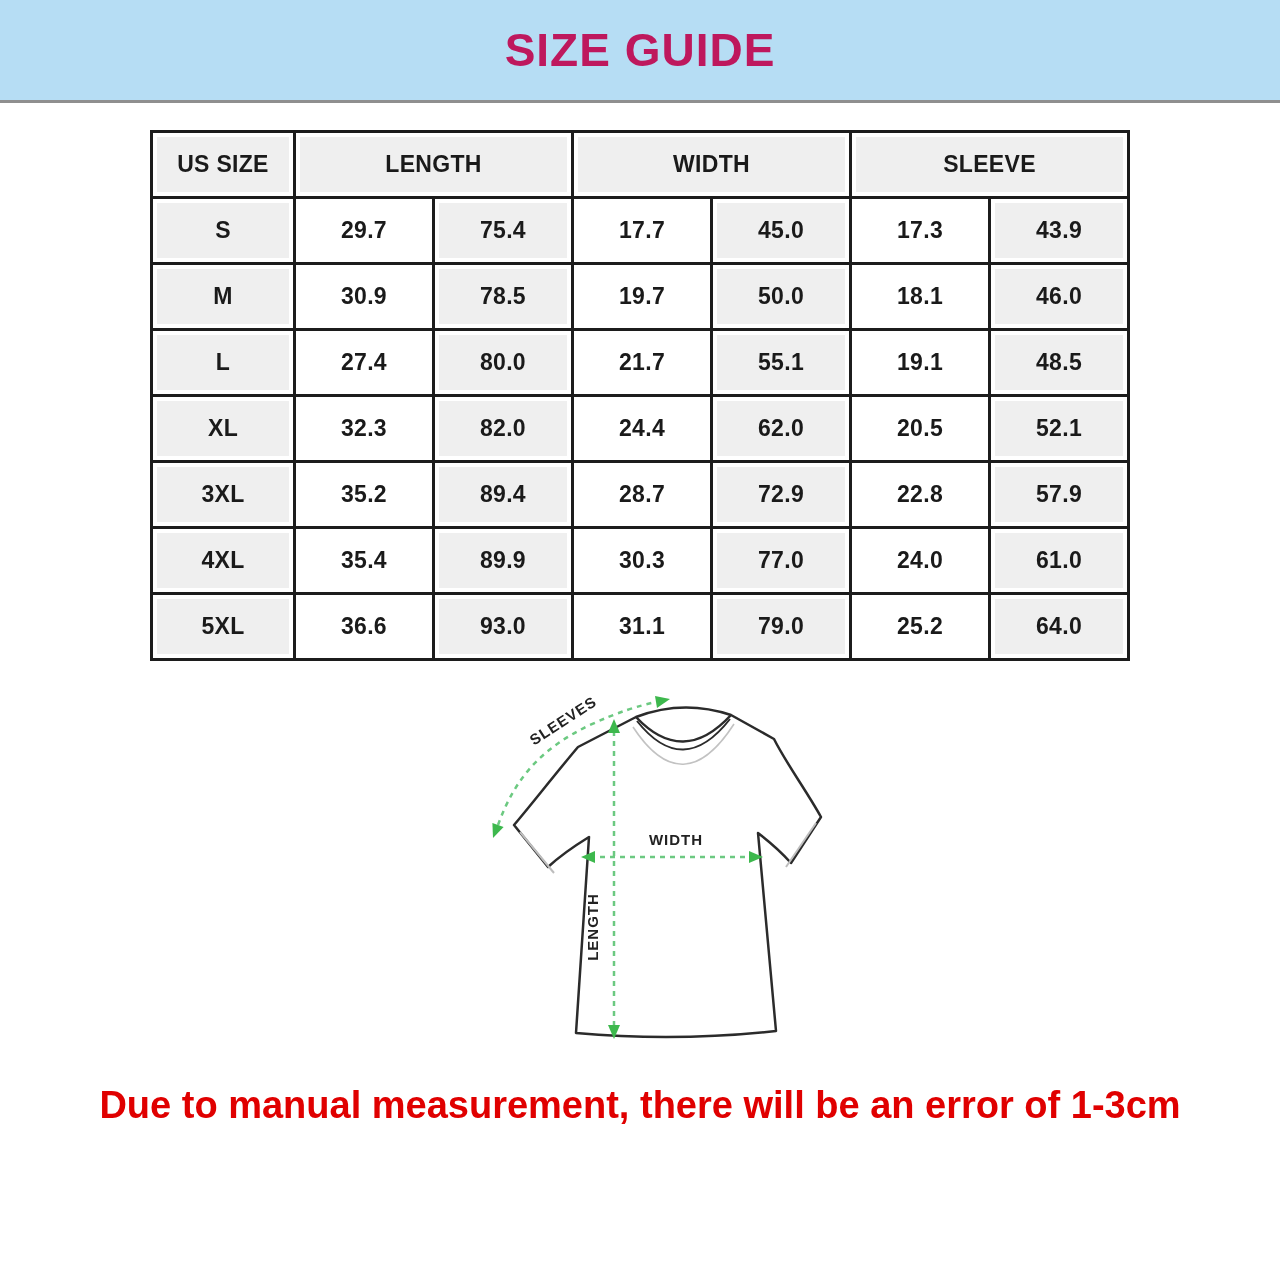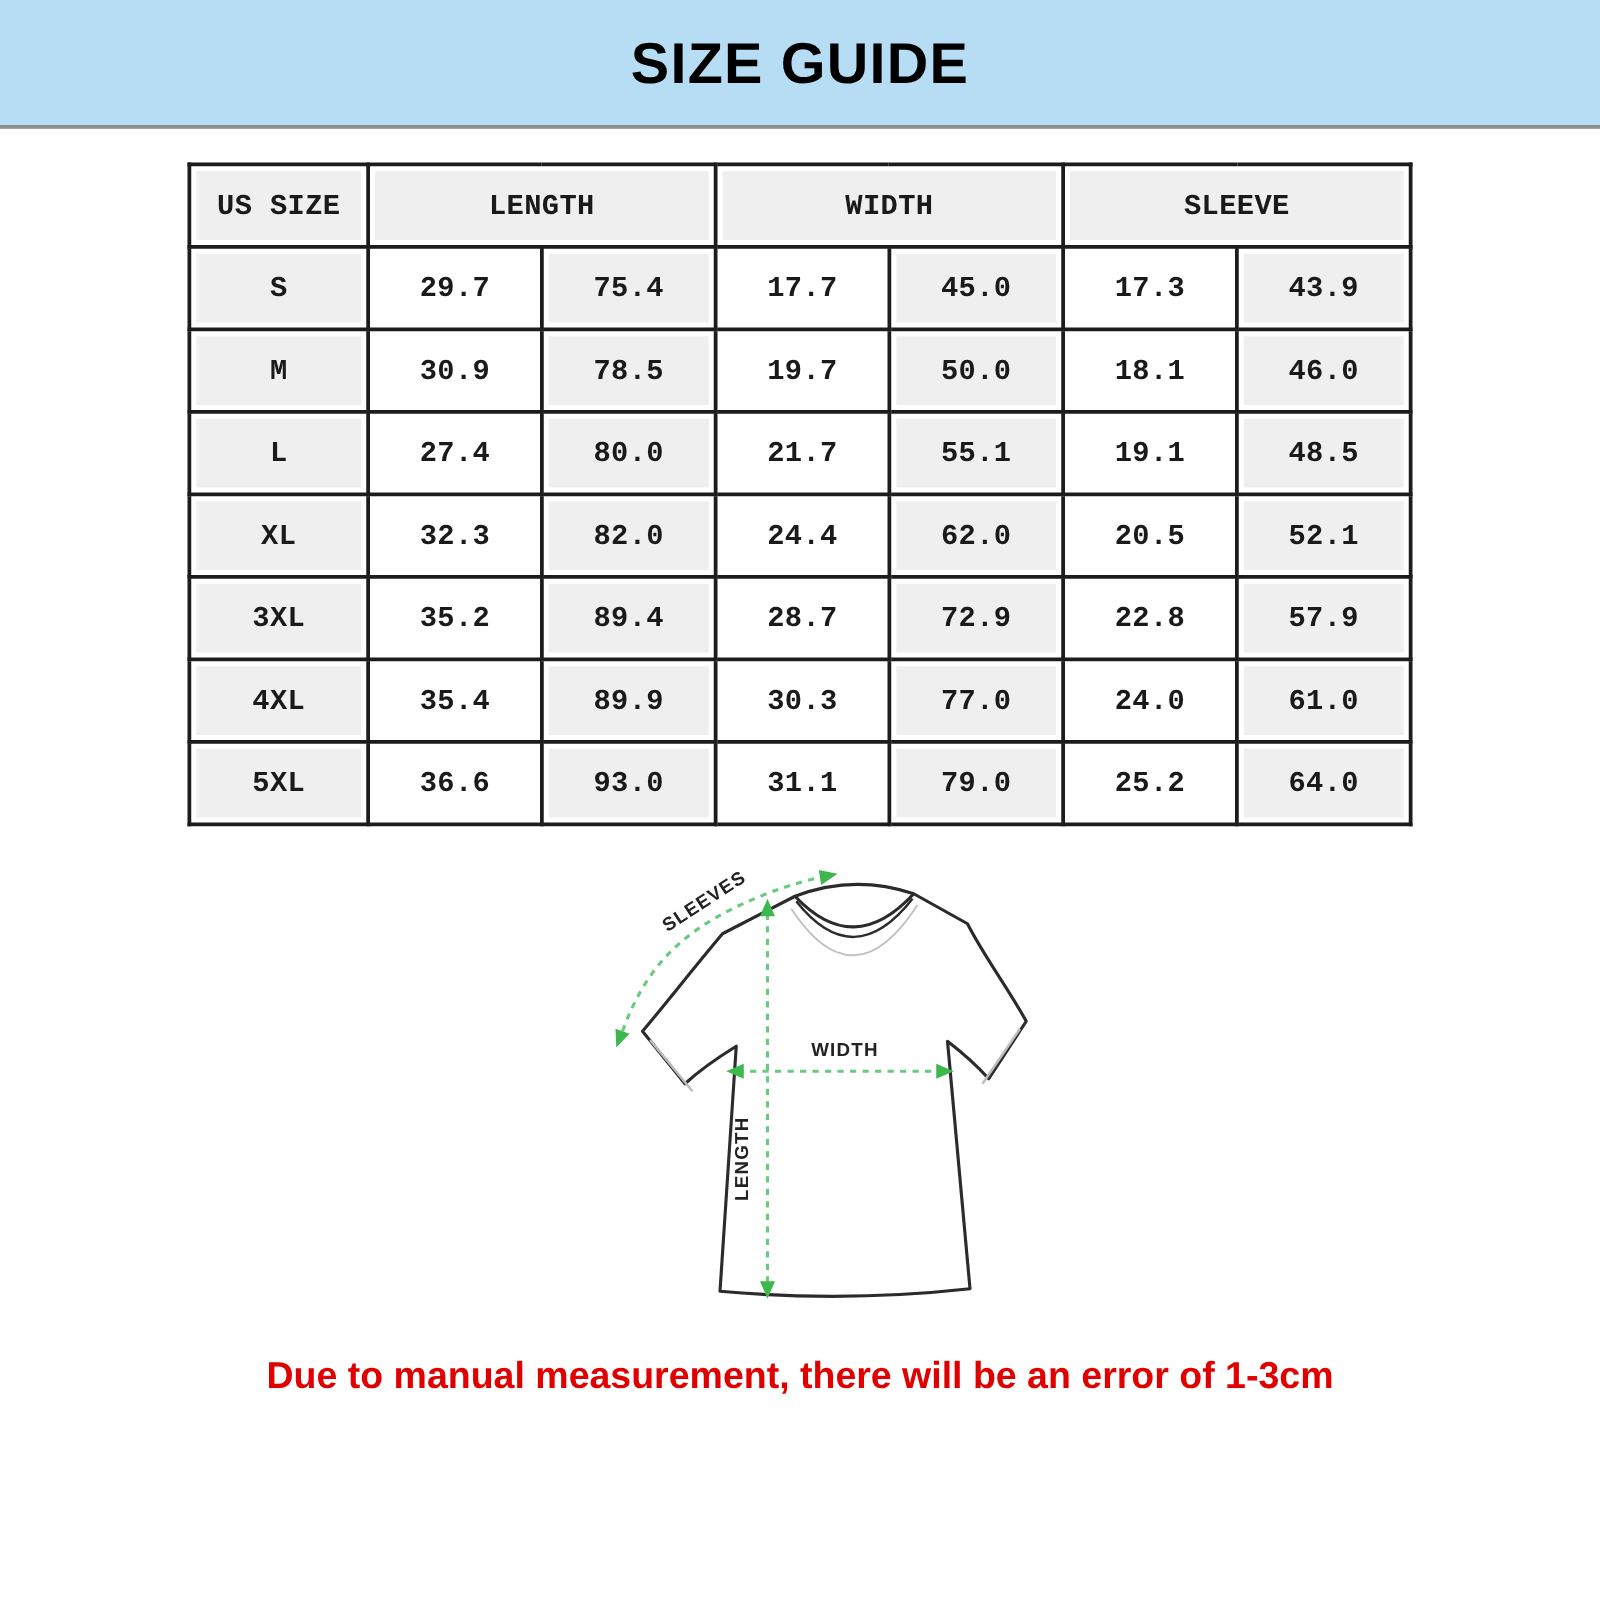--- a/index.html
+++ b/index.html
@@ -9,29 +9,28 @@
     font-family:"Liberation Sans", sans-serif;
     overflow:hidden;
   }
   .banner {
     height:100px;
     background:#b6ddf4;
     border-bottom:3px solid #8f8f8f;
     display:flex; align-items:center; justify-content:center;
   }
   .banner .title {
-    font-size:46px; font-weight:bold; color:#000000;
+    font-size:46px; font-weight:bold; color:#be185d;
     letter-spacing:1px;
   }
   table.size-table {
     border-collapse:collapse;
     table-layout:fixed;
     width:977px;
     margin:27px auto 0 auto;
-    font-family:Liberation Mono, monospace;
   }
   table.size-table td {
     border:3px solid #1c1c1c;
     padding:4px;
     background:#ffffff;
   }
   .fill {
     height:55px;
     display:flex; align-items:center; justify-content:center;
     font-size:23px; font-weight:bold; color:#1a1a1a;
@@ -43,21 +42,21 @@
     transform:translateX(26px);
   }
   .diagram-wrap svg { display:block; }
   .diagram-wrap text {
     font-family:"Liberation Sans", sans-serif;
     font-weight:bold; fill:#222222; letter-spacing:1px;
   }
   .note {
     margin-top:34px;
     text-align:center;
-    font-size:30px; font-weight:bold;
+    font-size:38px; font-weight:bold;
     color:#e00000;
   }
 </style>
 </head>
 <body>
 
 <div class="banner">
   <div class="title">SIZE GUIDE</div>
 </div>
 

